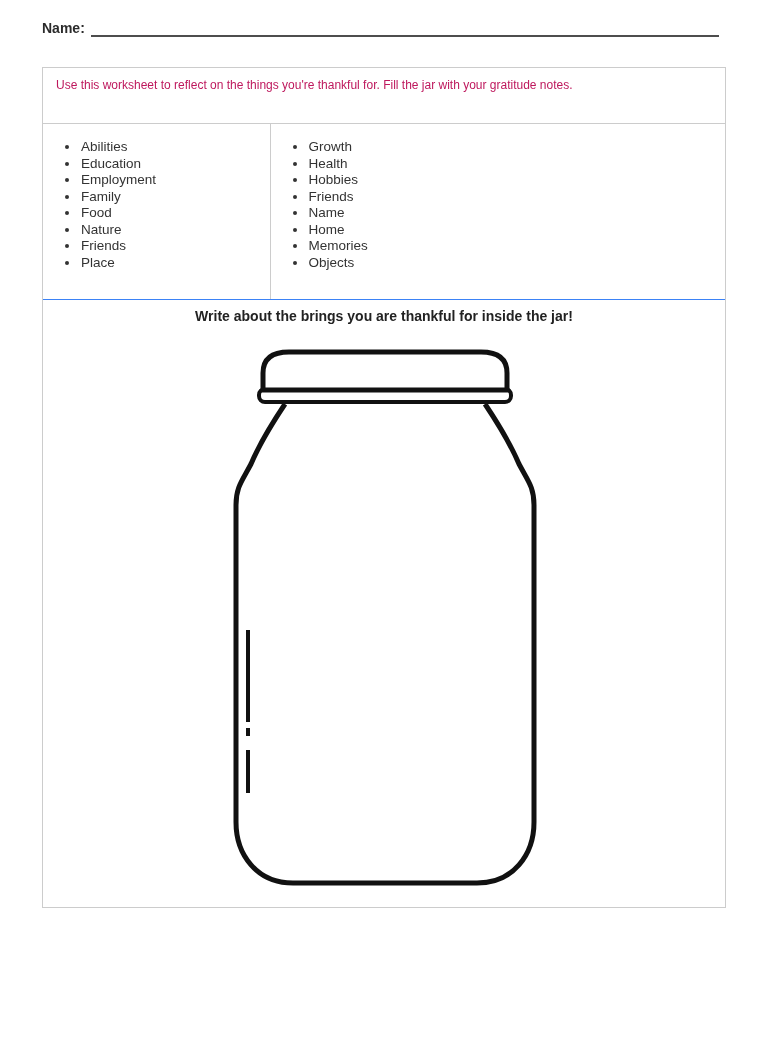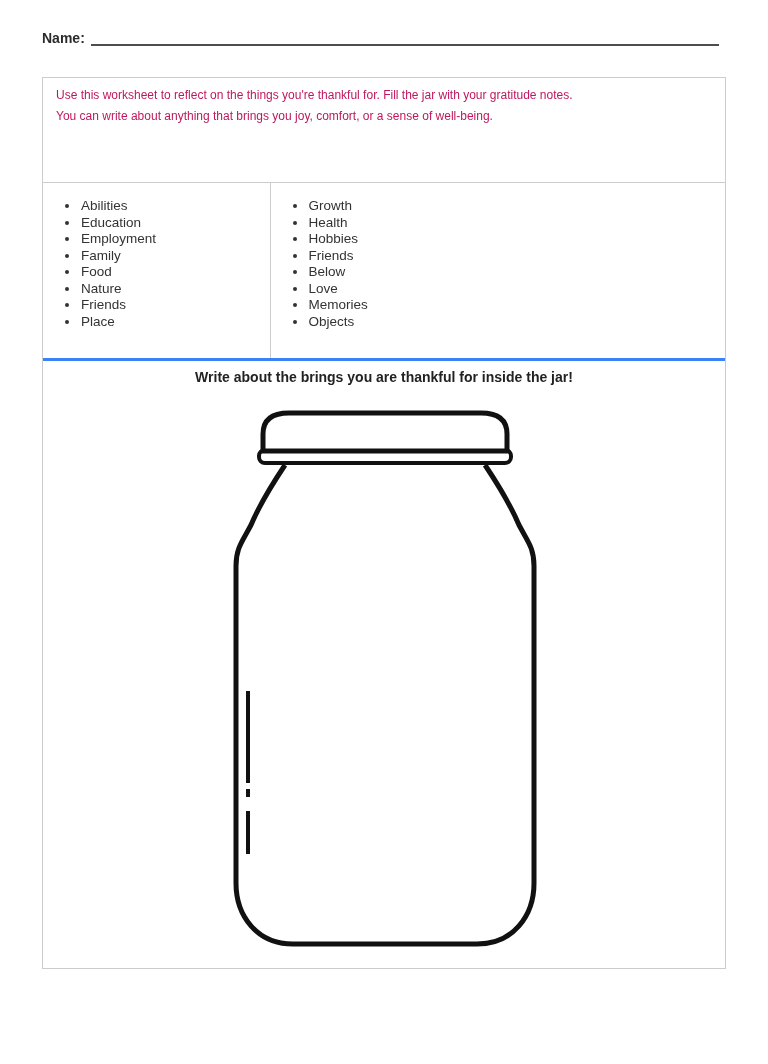--- a/index.html
+++ b/index.html
@@ -16,23 +16,23 @@
   .page-title {
     margin-top: 31px;
     text-align: center;
     font-size: 28px;
     font-weight: bold;
     color: #1c2b55;
     letter-spacing: 0.2px;
   }
 
   .name-row {
-    margin-top: 30px;
+    margin-top: 20px;
     display: flex;
-    align-items: flex-start;
+    align-items: center;
   }
   .name-label {
     font-size: 14px;
     font-weight: bold;
     color: #2b2b2b;
     white-space: nowrap;
     padding-bottom: 1px;
   }
   .name-line {
     flex: 1;
@@ -54,22 +54,21 @@
     line-height: 21px;
     color: #be185d;
   }
   .intro-line { white-space: nowrap; }
   .intro-spacer { height: 21px; }
 
   .columns-section {
     display: grid;
     grid-template-columns: 1fr 1.01fr 1fr;
     border-top: 1px solid #cccccc;
-    border-bottom: 3px solid #3b82f6;
-    margin-top: 28px;
+    border-bottom: 1px solid #3b82f6;
   }
   .inspiration-col {
     padding: 15px 6px 28px 0;
   }
   .inspiration-col + .inspiration-col { border-left: 1px solid #cccccc; }
   .inspiration-col ul {
     margin: 0;
     padding-left: 37px;
     list-style: disc;
     font-size: 13.5px;
@@ -101,21 +100,20 @@
 
   <div class="name-row">
     <span class="name-label">Name:</span>
     <span class="name-line"></span>
   </div>
 
   <div class="worksheet-box">
 
     <div class="intro-section">
       <div class="intro-line">Use this worksheet to reflect on the things you're thankful for. Fill the jar with your gratitude notes.</div>
-      <div class="intro-line">You can write about anything that brings you joy, comfort, or a sense of well-being.</div>
       <div class="intro-spacer"></div>
     </div>
 
     <div class="columns-section">
       <div class="inspiration-col">
         <ul>
           <li>Abilities</li>
           <li>Education</li>
           <li>Employment</li>
           <li>Family</li>
@@ -124,22 +122,22 @@
           <li>Friends</li>
           <li>Place</li>
         </ul>
       </div>
       <div class="inspiration-col">
         <ul>
           <li>Growth</li>
           <li>Health</li>
           <li>Hobbies</li>
           <li>Friends</li>
-          <li>Below</li>
-          <li>Love</li>
+          <li>Name</li>
+          <li>Home</li>
           <li>Memories</li>
           <li>Objects</li>
         </ul>
       </div>
     </div>
 
     <div class="jar-section">
       <div class="jar-heading">Write about the brings you are thankful for inside the jar!</div>
 
       <svg class="jar-svg" width="306" height="538" viewBox="0 0 306 538" fill="none" xmlns="http://www.w3.org/2000/svg">

